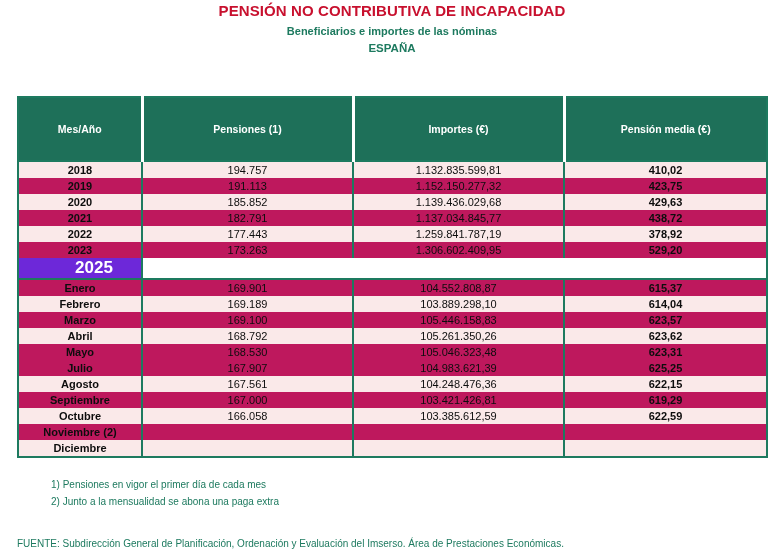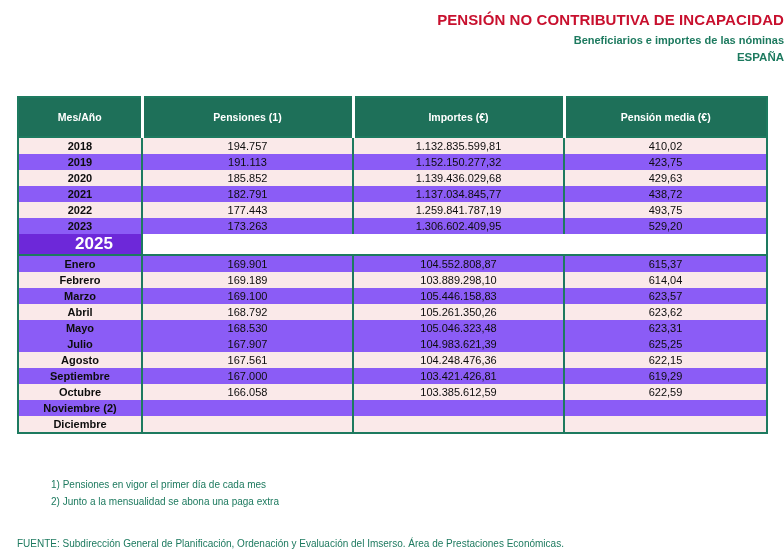--- a/index.html
+++ b/index.html
@@ -16,22 +16,22 @@
   }
 
   .page {
     position: relative;
     width: 784px;
     height: 551px;
   }
 
   
   .title-block {
-    padding-top: 11px;
-    text-align: right;
+    padding-top: 2px;
+    text-align: center;
   }
   .main-title {
     color: #c8102e;
     font-size: 15px;
     font-weight: bold;
     letter-spacing: 0.1px;
     line-height: 18px;
   }
   .subtitle {
     color: #1d7a5f;
@@ -68,40 +68,40 @@
   thead th {
     background: #1e7059;
     color: #ffffff;
     font-size: 10.5px;
     font-weight: bold;
     height: 28px;
     text-align: center;
     vertical-align: middle;
     border-right: 3px solid #ffffff;
     border-bottom: 2px solid #1d7a5f;
-    padding: 5px;
+    padding: 17px;
   }
   thead th:last-child { border-right: none; }
 
   tbody td {
     font-size: 11px;
     height: 16px;
     padding: 0;
     text-align: center;
     vertical-align: middle;
     color: #0d0d0d;
     border-right: 2px solid #1d7a5f;
   }
-  tbody td:last-child { border-right: none; }
+  tbody td:last-child { border-right: none; font-weight: bold; }
 
   tbody td.label {
     font-weight: bold;
   }
   tbody tr.odd td { background: #fae9e9; }
-  tbody tr.even td { background: #8b5cf6; }
+  tbody tr.even td { background: #be185d; }
 
   
   tr.section td {
     background: #ffffff;
     border-right: 2px solid #1d7a5f;
     height: 17px;
   }
   tr.section td.section-label {
     background: #6d28d9;
     color: #ffffff;
@@ -186,21 +186,21 @@
           <tr class="even">
             <td class="label">2021</td>
             <td>182.791</td>
             <td>1.137.034.845,77</td>
             <td>438,72</td>
           </tr>
           <tr class="odd">
             <td class="label">2022</td>
             <td>177.443</td>
             <td>1.259.841.787,19</td>
-            <td>493,75</td>
+            <td>378,92</td>
           </tr>
           <tr class="even">
             <td class="label">2023</td>
             <td>173.263</td>
             <td>1.306.602.409,95</td>
             <td>529,20</td>
           </tr>
         </tbody>
       <tbody id="tbody-section">
           <tr class="section">

